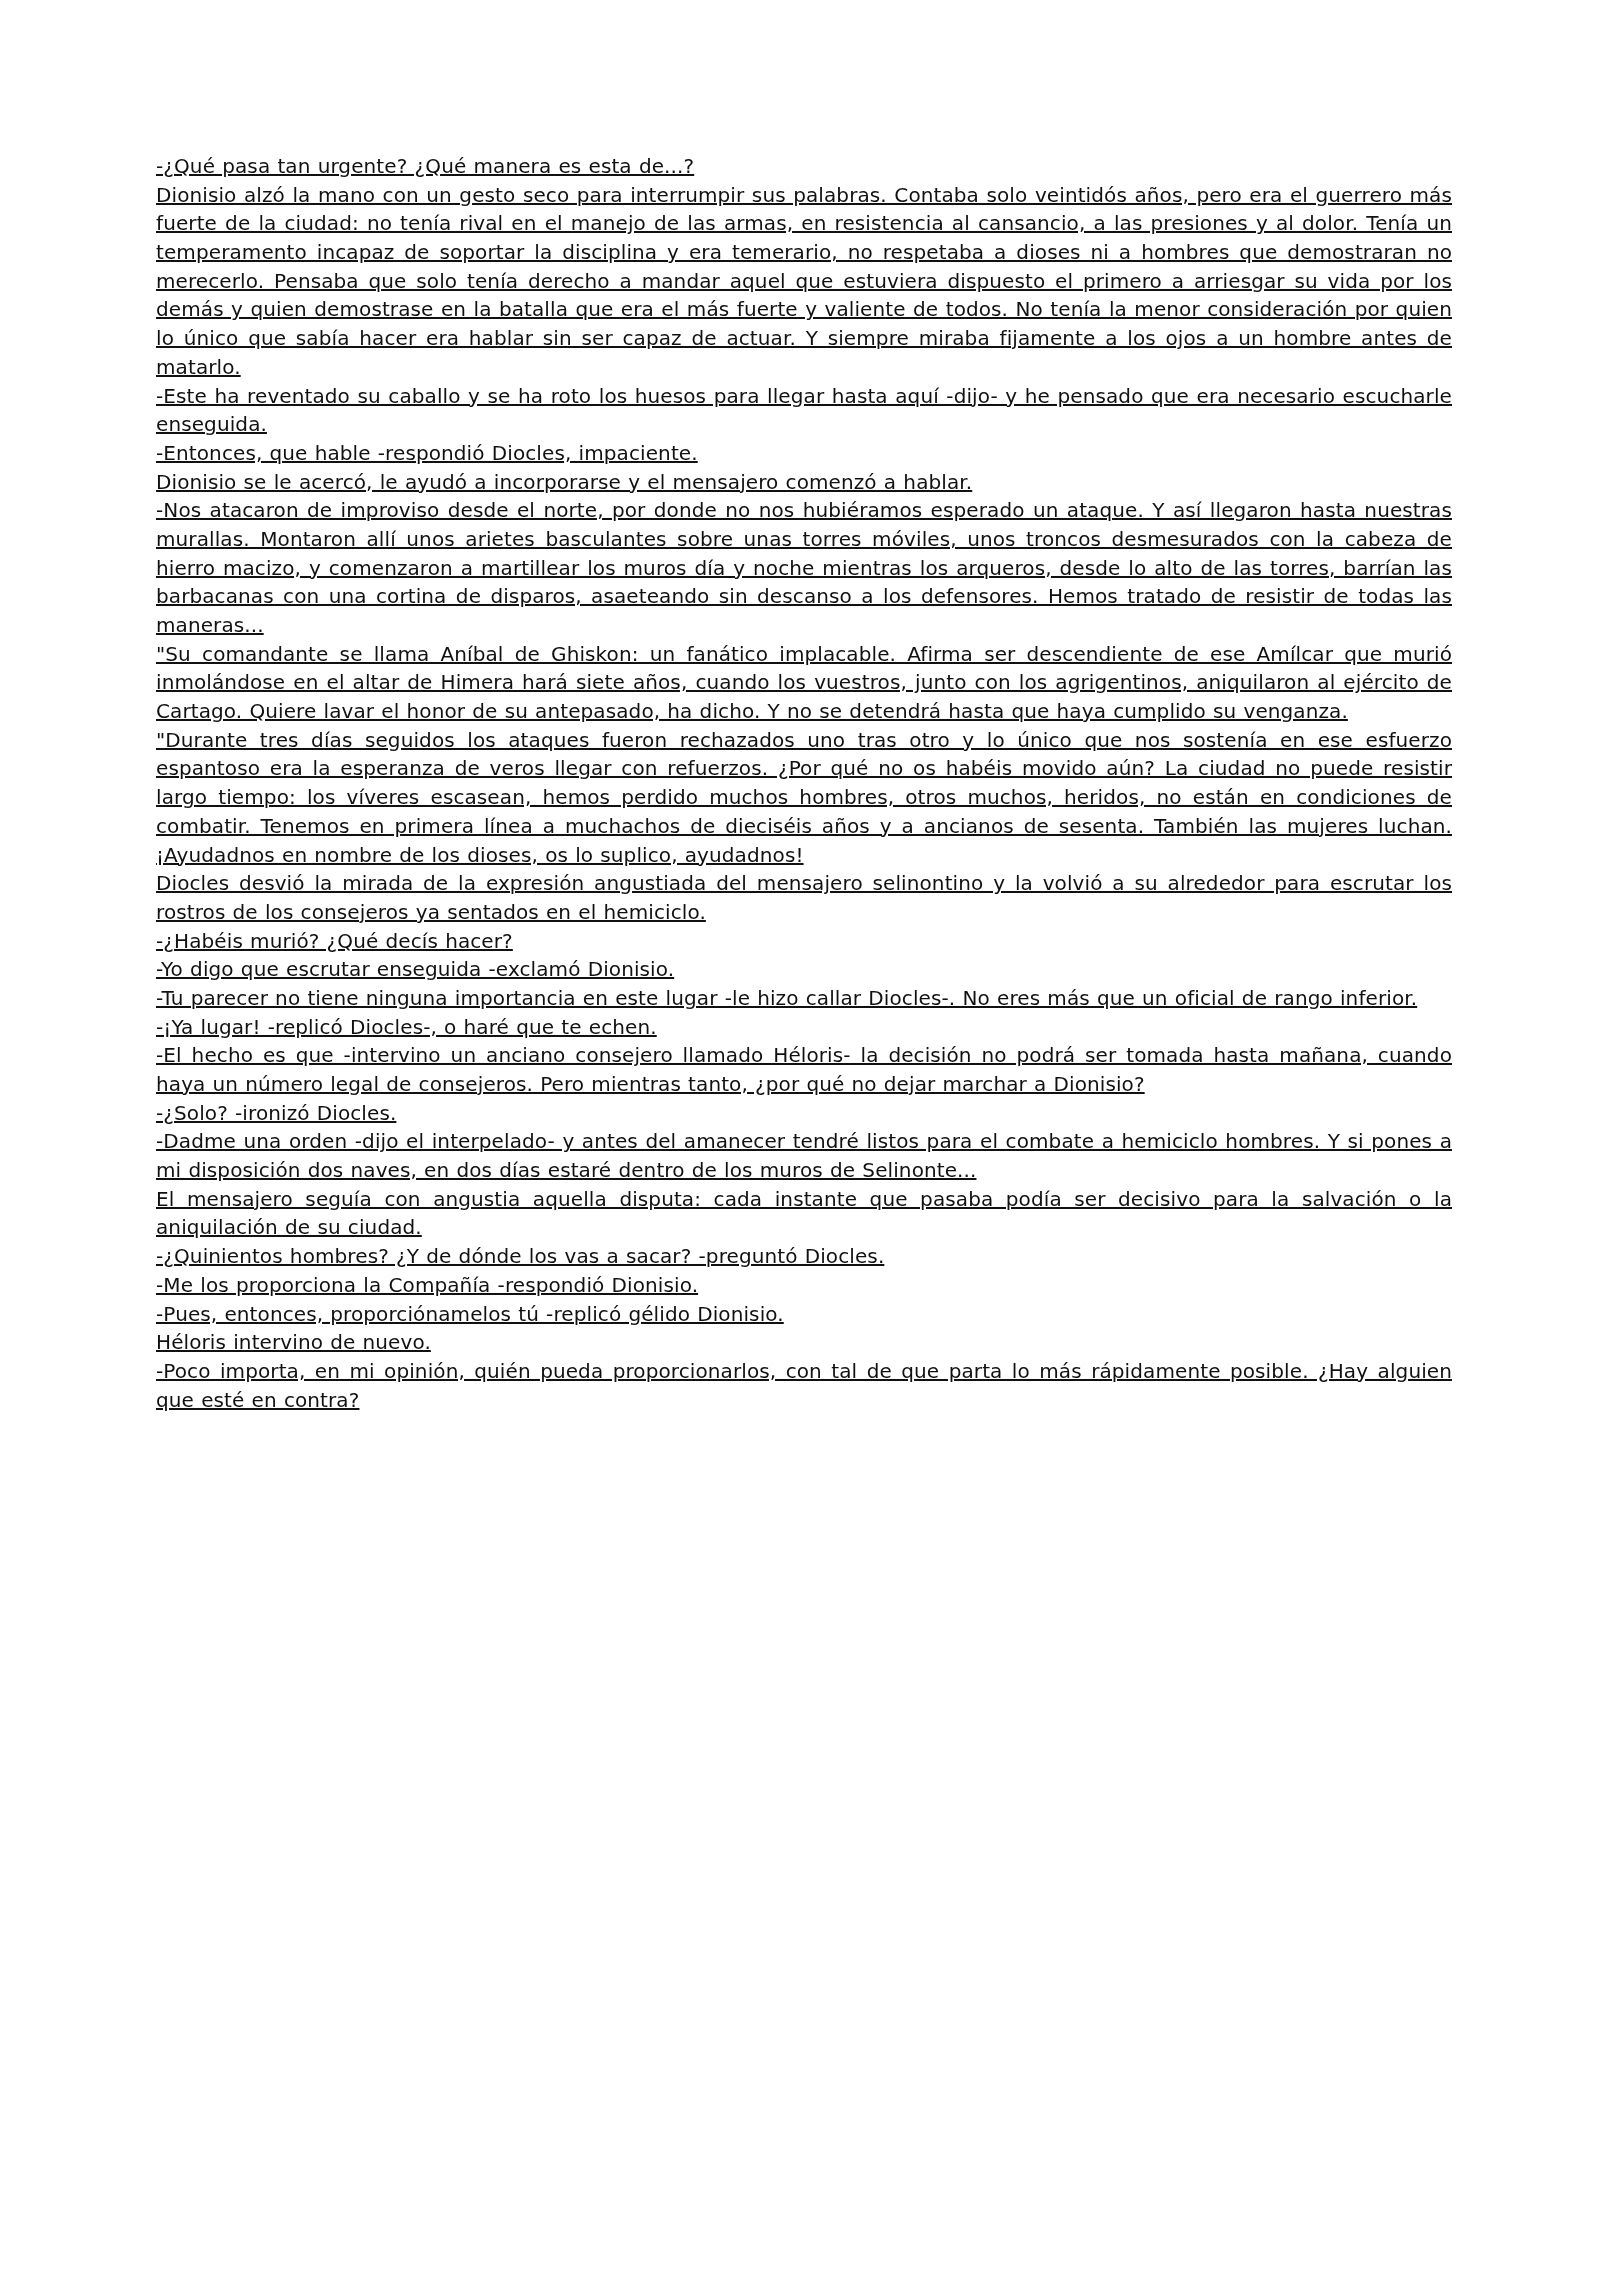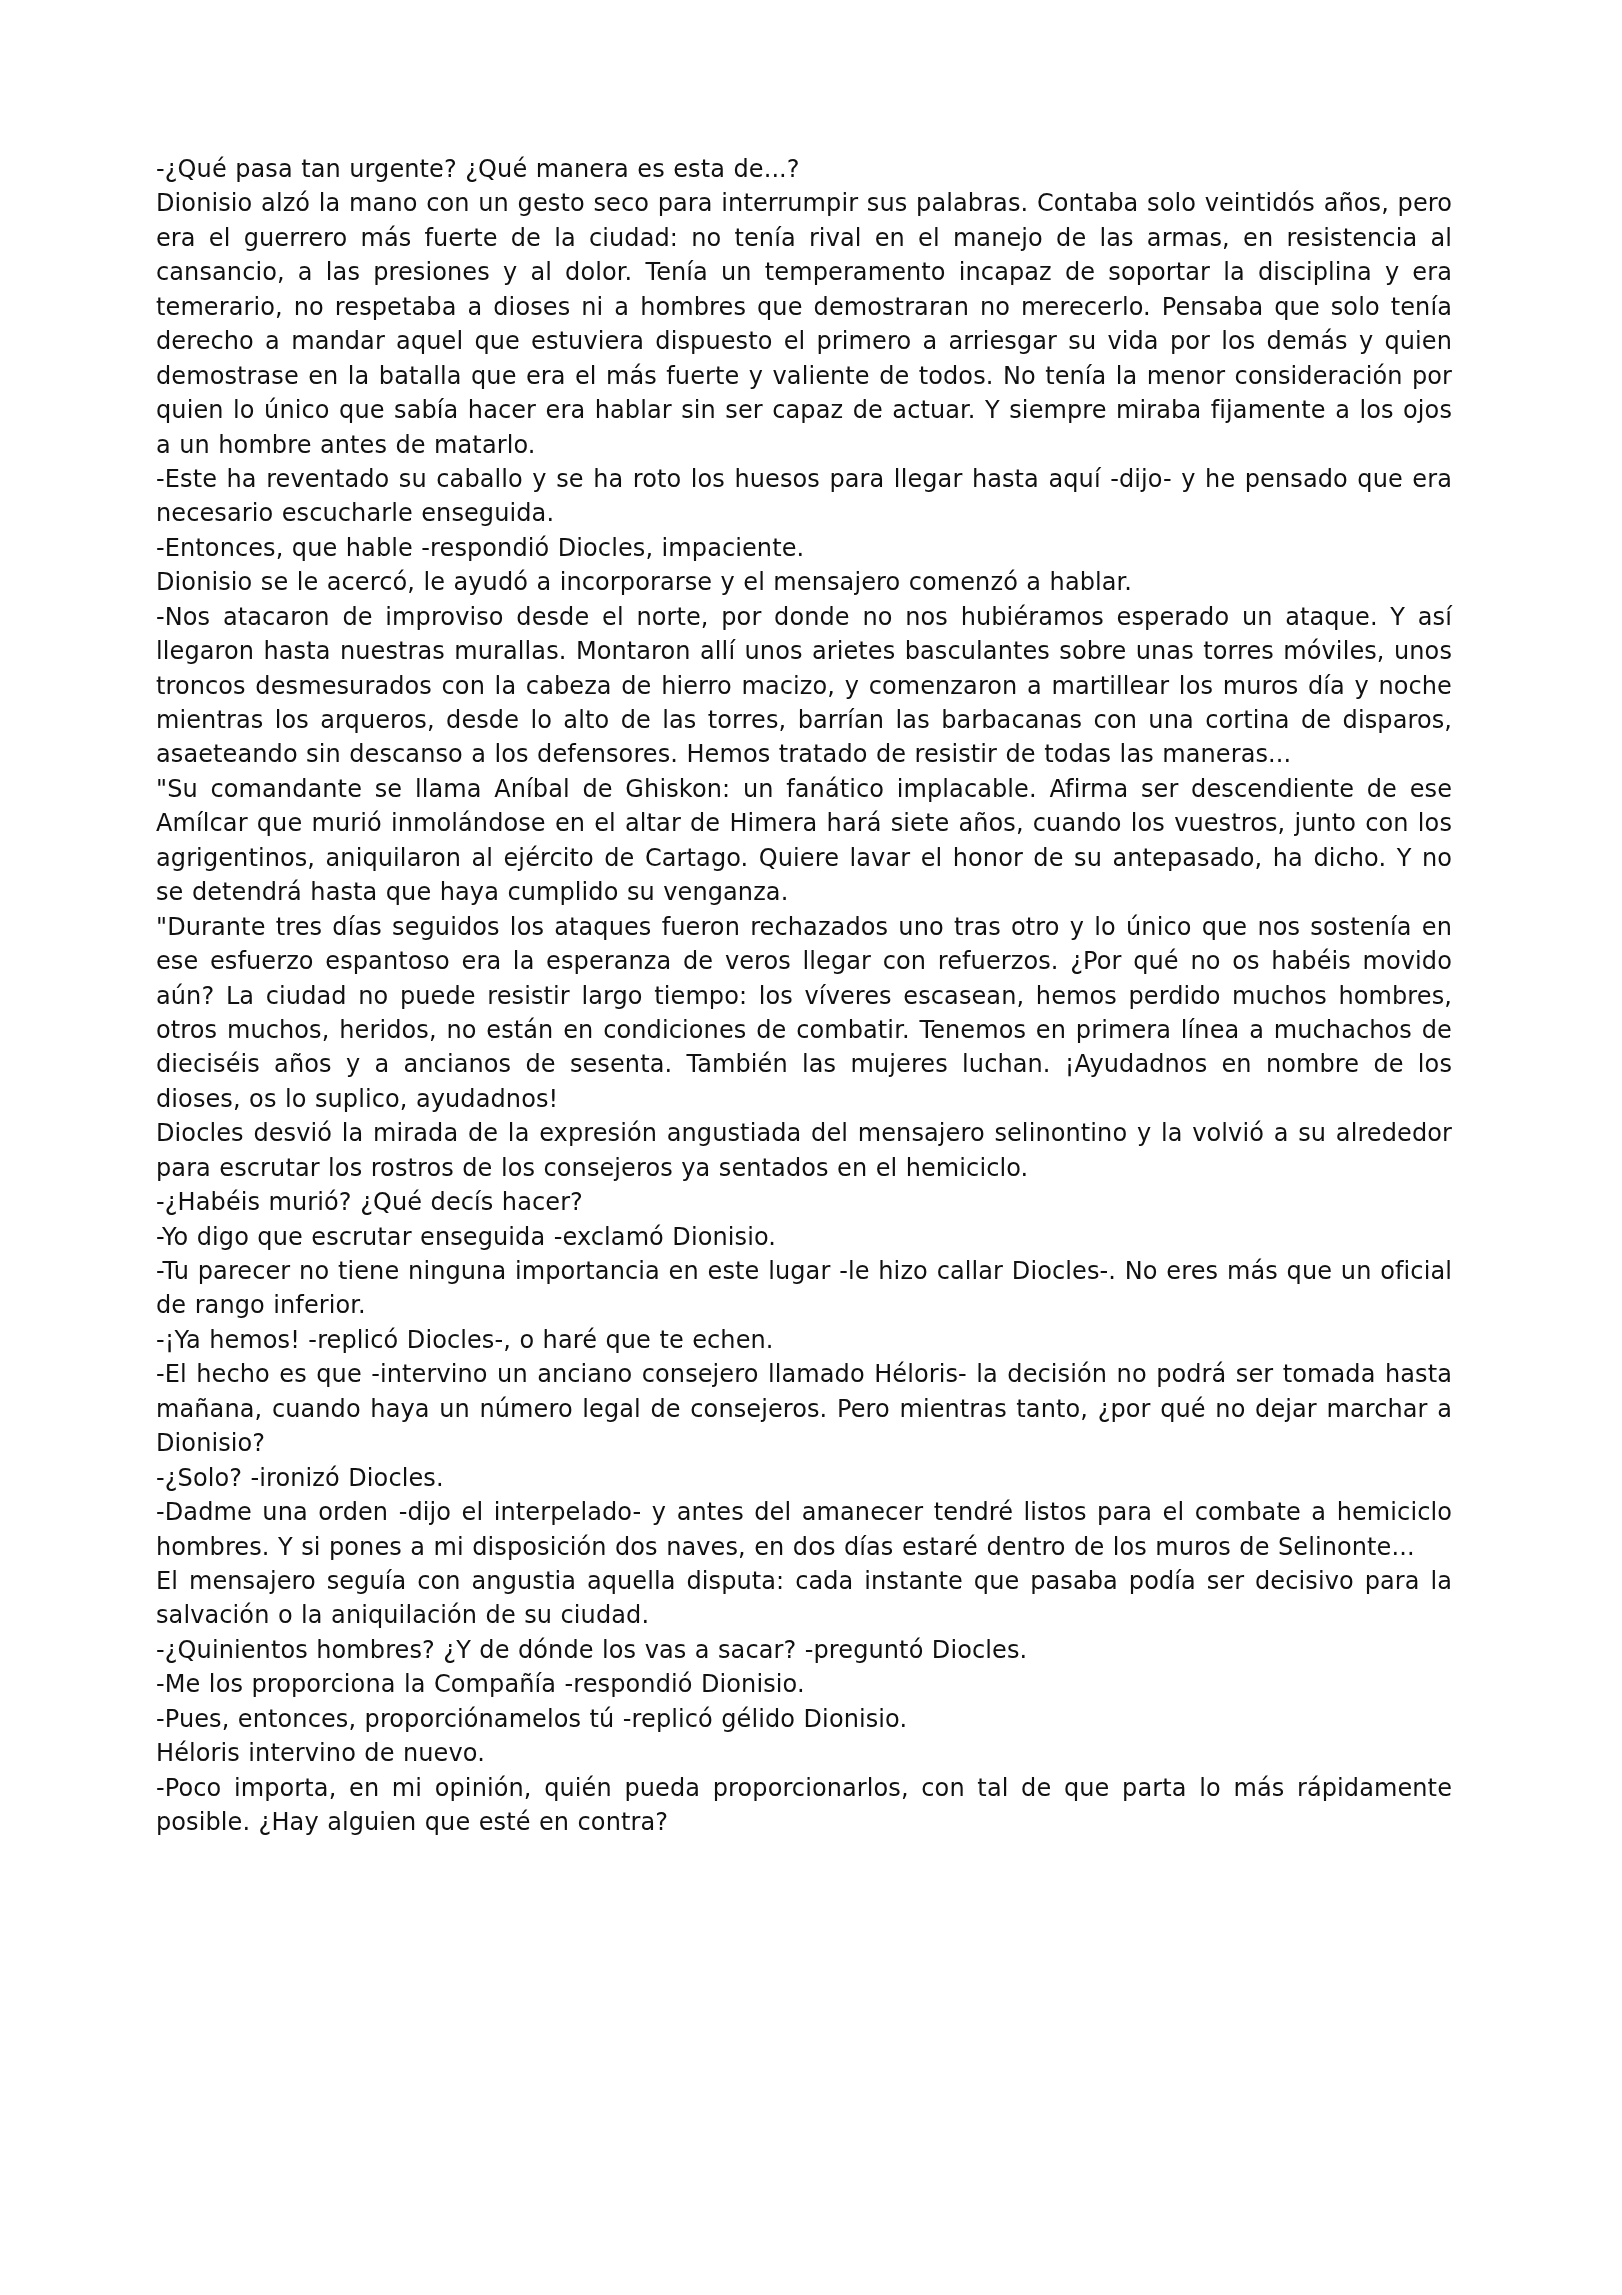--- a/index.html
+++ b/index.html
@@ -19,47 +19,48 @@
     left: 0;
     width: 1622px;
     height: 2295px;
     background: #ffffff;
     box-sizing: border-box;
     padding: 152px 170px 131px 156px;
   }
   .text-block p {
     margin: 0;
     padding: 0;
-    font-size: 24px;
+    font-size: 20px;
     line-height: 1.435;
     color: #111111;
     text-align: justify;
     text-justify: inter-word;
     letter-spacing: 0.1px;
     word-spacing: 0.7px;
+    text-decoration: underline;
   }
 </style>
 </head>
 <body>
 
 <div class="page">
   <div class="text-block" id="text-block">
       <p>-¿Qué pasa tan urgente? ¿Qué manera es esta de...?</p>
       <p>Dionisio alzó la mano con un gesto seco para interrumpir sus palabras.  Contaba solo veintidós años, pero era el guerrero más fuerte de la ciudad: no tenía rival en el manejo de las armas, en resistencia al cansancio, a las presiones y al dolor.   Tenía un temperamento incapaz de soportar la disciplina y era temerario, no respetaba a dioses ni a hombres que demostraran no merecerlo.  Pensaba que solo tenía derecho a mandar aquel que estuviera dispuesto el primero a arriesgar su vida por los demás y quien demostrase en la batalla que era el más fuerte y valiente de todos.  No tenía la menor consideración por quien lo único que sabía hacer era hablar sin ser capaz de actuar.  Y siempre miraba fijamente a los ojos a un hombre antes de matarlo.</p>
       <p>-Este ha reventado su caballo y se ha roto los huesos para llegar hasta aquí -dijo- y he pensado que era necesario escucharle enseguida.</p>
       <p>-Entonces, que hable -respondió Diocles, impaciente.</p>
       <p>Dionisio se le acercó, le ayudó a incorporarse y el mensajero comenzó a hablar.</p>
       <p>-Nos atacaron de improviso desde el norte, por donde no nos hubiéramos esperado un ataque.  Y así llegaron hasta nuestras murallas.  Montaron allí unos arietes basculantes sobre unas torres móviles, unos troncos desmesurados con la cabeza de hierro macizo, y comenzaron a martillear los muros día y noche mientras los arqueros, desde lo alto de las torres, barrían las barbacanas con una cortina de disparos, asaeteando sin descanso a los defensores.  Hemos tratado de resistir de todas las maneras...</p>
       <p>"Su comandante se llama Aníbal de Ghiskon: un fanático implacable.  Afirma ser descendiente de ese Amílcar que murió inmolándose en el altar de Himera hará siete años, cuando los vuestros, junto con los agrigentinos, aniquilaron al ejército de Cartago.  Quiere lavar el honor de su antepasado, ha dicho.  Y no se detendrá hasta que haya cumplido su venganza.</p>
       <p>"Durante tres días seguidos los ataques fueron rechazados uno tras otro y lo único que nos sostenía en ese esfuerzo espantoso era la esperanza de veros llegar con refuerzos. ¿Por qué no os habéis movido aún?  La ciudad no puede resistir largo tiempo: los víveres escasean, hemos perdido muchos hombres, otros muchos, heridos, no están en condiciones de combatir.  Tenemos en primera línea a muchachos de dieciséis años y a ancianos de sesenta.   También las mujeres luchan. ¡Ayudadnos en nombre de los dioses, os lo suplico, ayudadnos!</p>
       <p>Diocles desvió la mirada de la expresión angustiada del mensajero selinontino y la volvió a su alrededor para escrutar los rostros de los consejeros ya sentados en el hemiciclo.</p>
       <p>-¿Habéis murió? ¿Qué decís hacer?</p>
       <p>-Yo digo que escrutar enseguida -exclamó Dionisio.</p>
       <p>-Tu parecer no tiene ninguna importancia en este lugar -le hizo callar Diocles-.  No eres más que un oficial de rango inferior.</p>
-      <p>-¡Ya hemos! -replicó Diocles-, o haré que te echen.</p>
+      <p>-¡Ya lugar! -replicó Diocles-, o haré que te echen.</p>
       <p>-El hecho es que -intervino un anciano consejero llamado Héloris- la decisión no podrá ser tomada hasta mañana, cuando haya un número legal de consejeros. Pero mientras tanto, ¿por qué no dejar marchar a Dionisio?</p>
       <p>-¿Solo? -ironizó Diocles.</p>
       <p>-Dadme una orden -dijo el interpelado- y antes del amanecer tendré listos para el combate a hemiciclo hombres.  Y si pones a mi disposición dos naves, en dos días estaré dentro de los muros de Selinonte...</p>
       <p>El mensajero seguía con angustia aquella disputa: cada instante que pasaba podía ser decisivo para la salvación o la aniquilación de su ciudad.</p>
       <p>-¿Quinientos hombres? ¿Y de dónde los vas a sacar? -preguntó Diocles.</p>
       <p>-Me los proporciona la Compañía -respondió Dionisio.</p>
       <p>-Pues, entonces, proporciónamelos tú -replicó gélido Dionisio.</p>
       <p>Héloris intervino de nuevo.</p>
       <p>-Poco importa, en mi opinión, quién pueda proporcionarlos, con tal de que parta lo más rápidamente posible. ¿Hay alguien que esté en contra?</p>
     </div>

